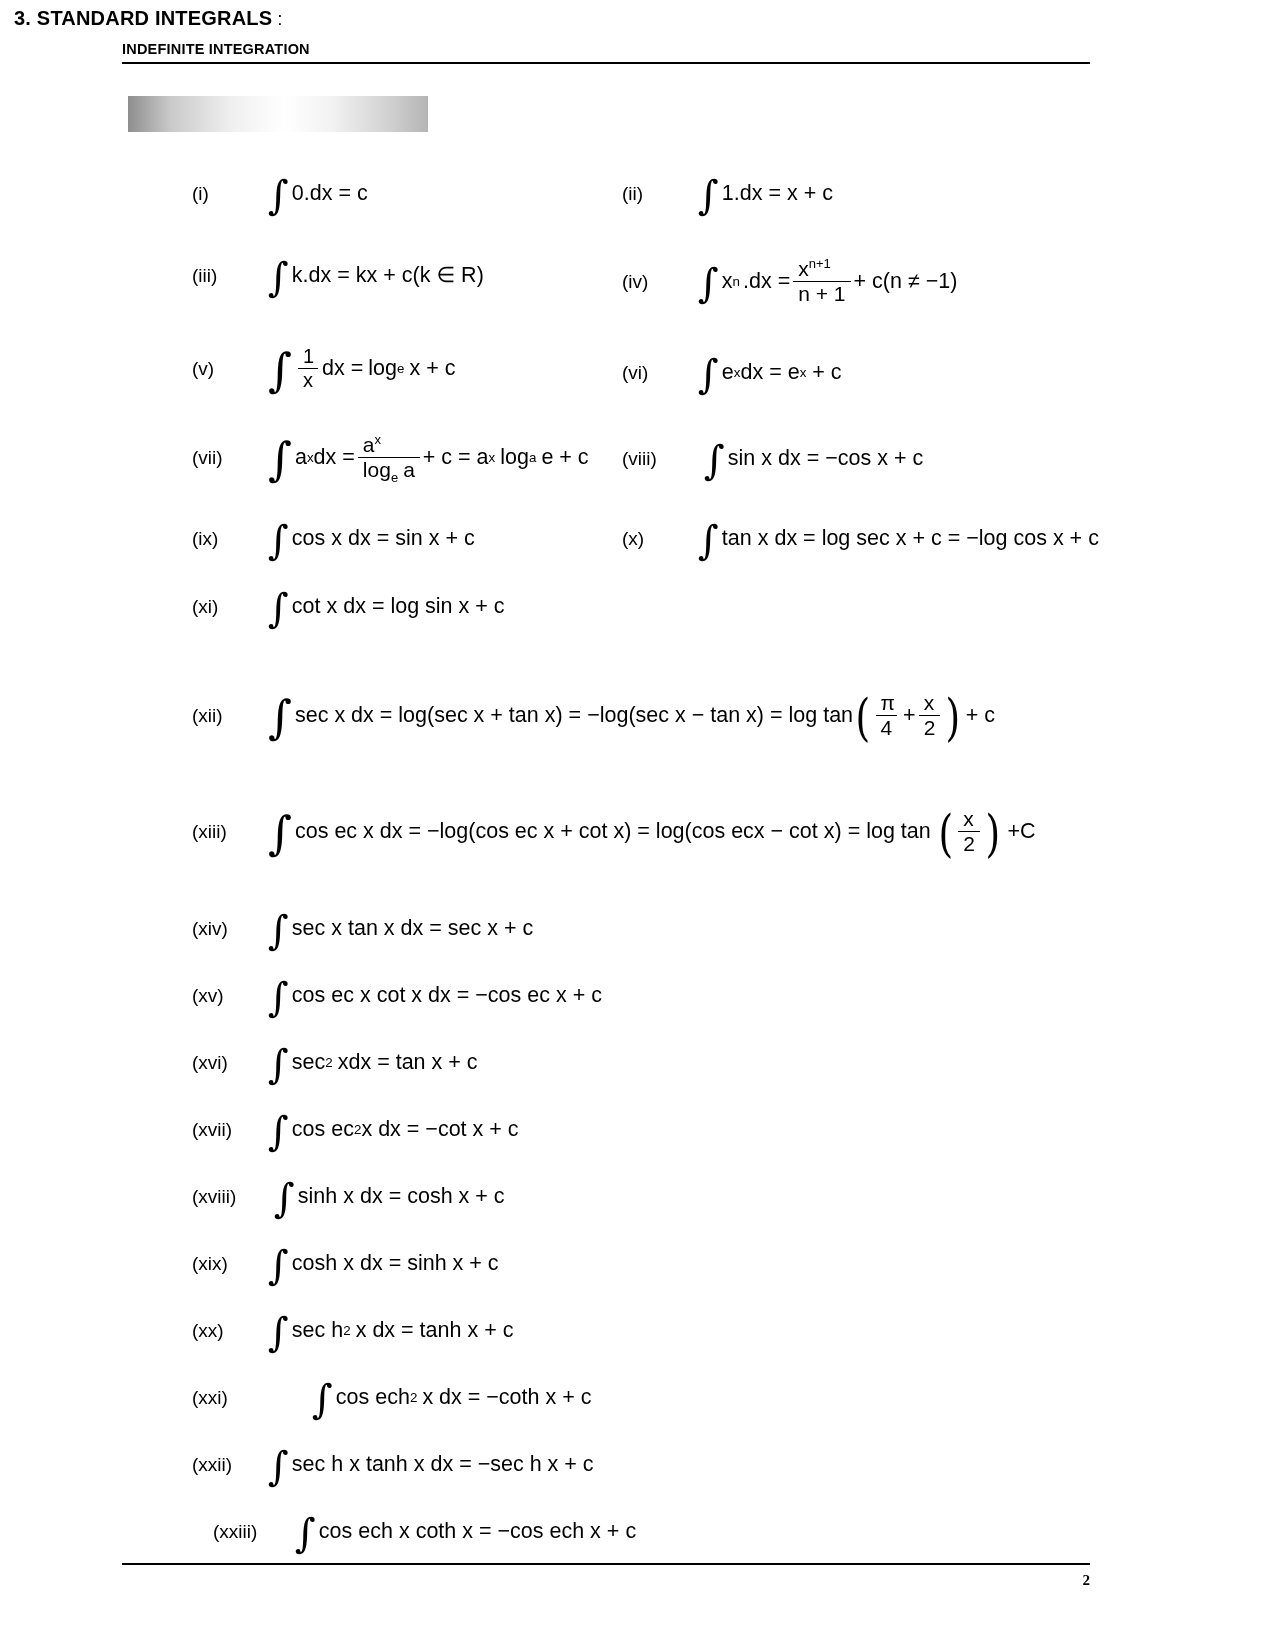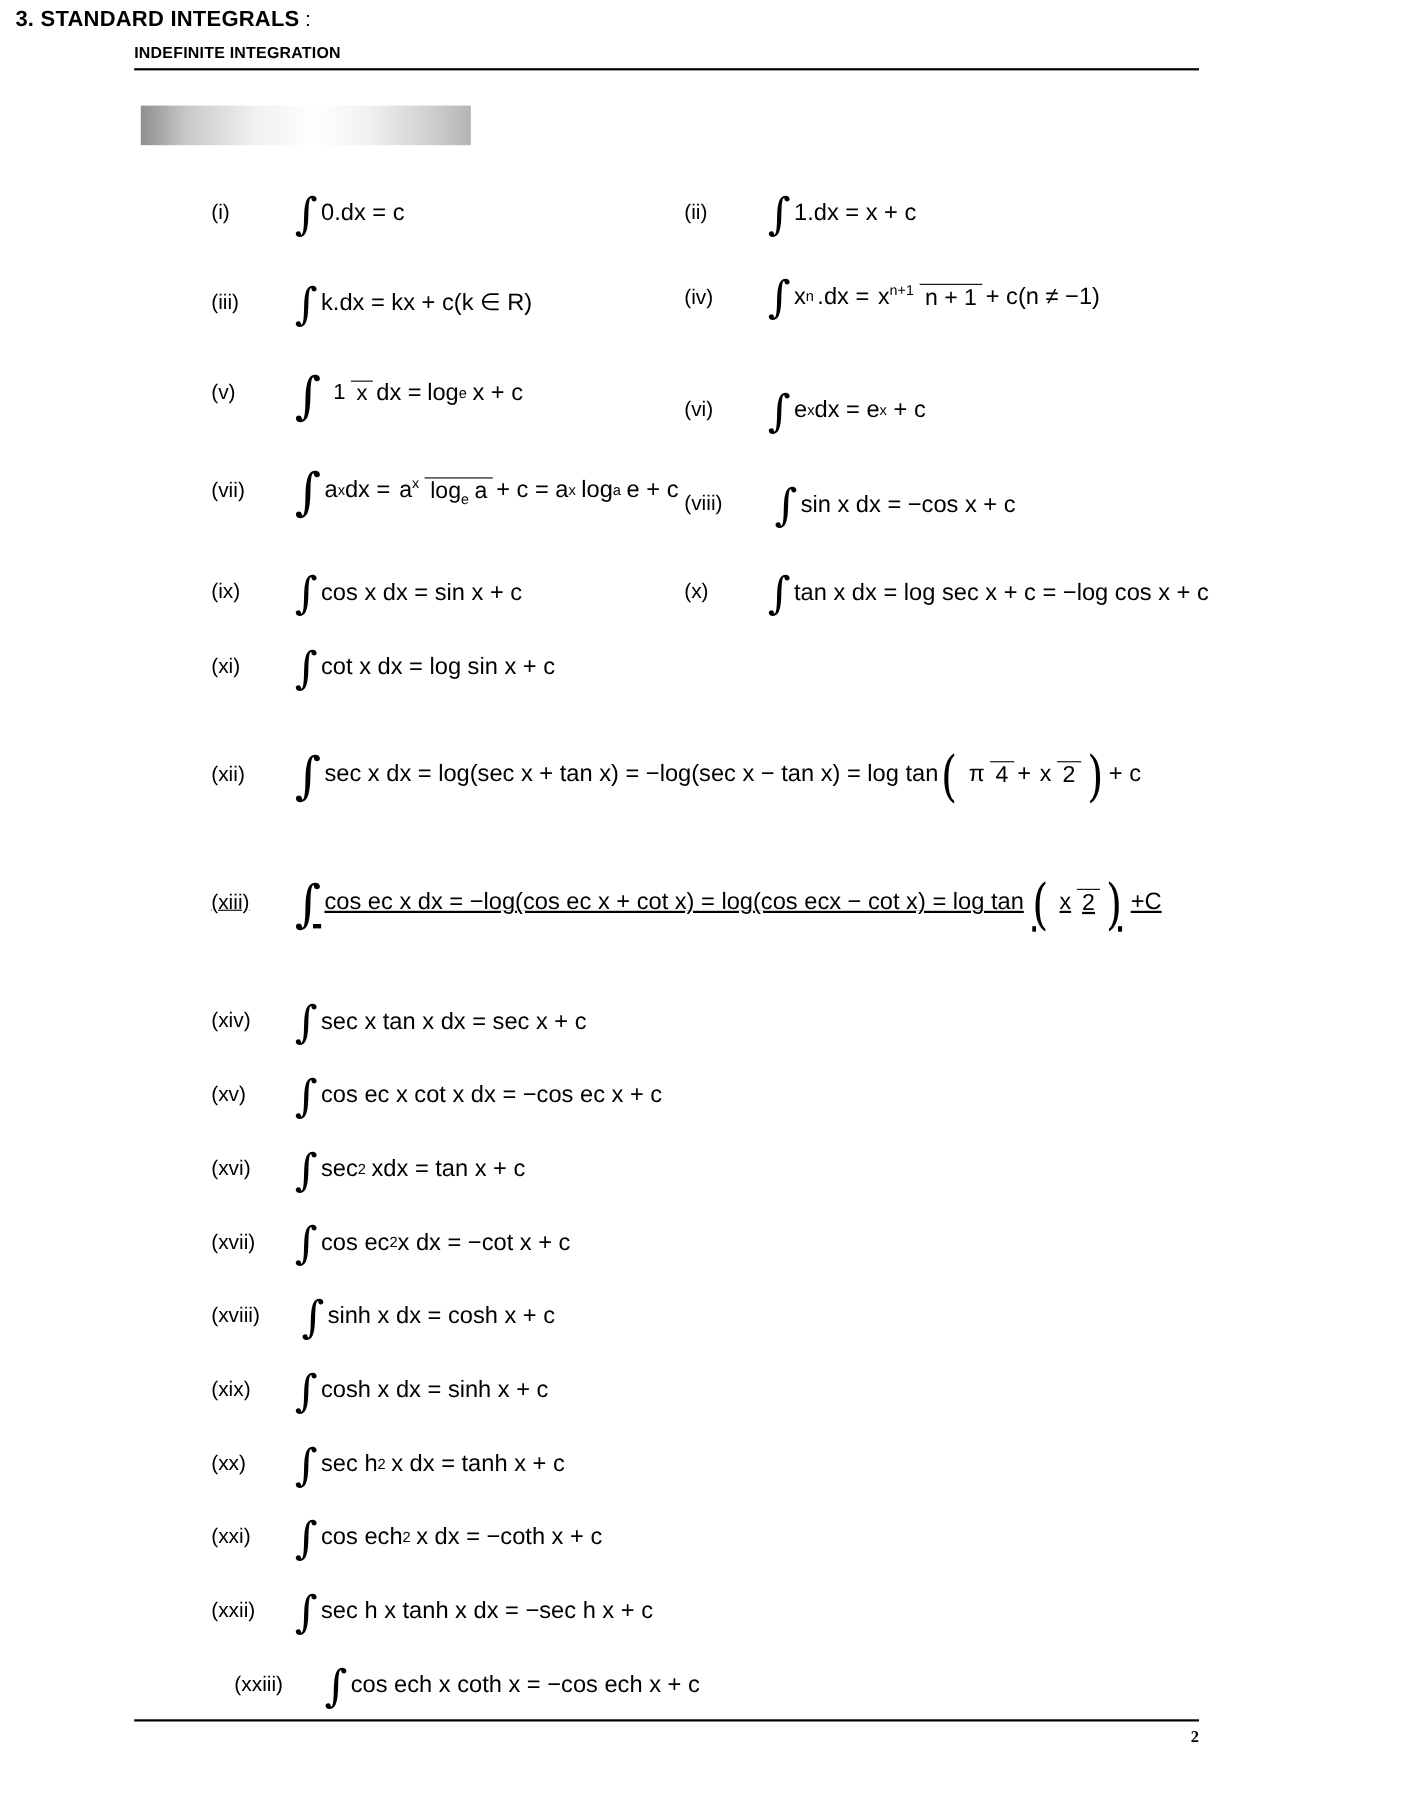--- a/index.html
+++ b/index.html
@@ -114,22 +114,22 @@
     position: relative;
     top: 1px;
     margin-right: 3px;
     font-weight: 400;
   }
   .intg.big { font-size: 46px; }
 
   
   .frac {
     display: inline-flex;
-    flex-direction: row;
-    align-items: flex-end;
+    flex-direction: column;
+    align-items: flex-start;
     vertical-align: middle;
     margin: 0 3px;
     line-height: 1.05;
   }
   .frac .num {
     padding: 0 5px 1px 5px;
     font-size: 21px;
   }
   .frac .den {
     border-top: 1.4px solid #000;
@@ -326,21 +326,21 @@
             <span class="den">2</span>
           </span>
           <span class="paren tall">)</span>
             <span class="sp-thin"></span>
             <span>+ c</span>
         </span>
       </div>
     </div>
 
     <div class="frow" style="height:112px;">
-      <div class="cell left" style="top:8px;text-decoration:underline;">
+      <div class="cell left" style="top:8px;">
         <span class="label">(xiii)</span>
         <span class="expr">
           <span class="intg big">∫</span>
             <span>cos ec x dx = −log(cos ec x + cot x) = log(cos ecx − cot x) = log tan</span>
             <span class="sp"></span>
             <span class="paren tall">(</span>
           <span class="frac">
             <span class="num">x</span>
             <span class="den">2</span>
           </span>
@@ -419,21 +419,21 @@
           <span class="intg">∫</span>
             <span>sec h</span>
             <sup>2</sup>
             <span class="sp"></span>
             <span>x dx = tanh x + c</span>
         </span>
       </div>
     </div>
 
     <div class="frow" style="height:67px;">
-      <div class="cell left" style="top:6px;">
+      <div class="cell left" style="top:6px;gap:44px;">
         <span class="label">(xxi)</span>
         <span class="expr">
           <span class="intg">∫</span>
             <span>cos ech</span>
             <sup>2</sup>
             <span class="sp"></span>
             <span>x dx = −coth x + c</span>
         </span>
       </div>
     </div>

